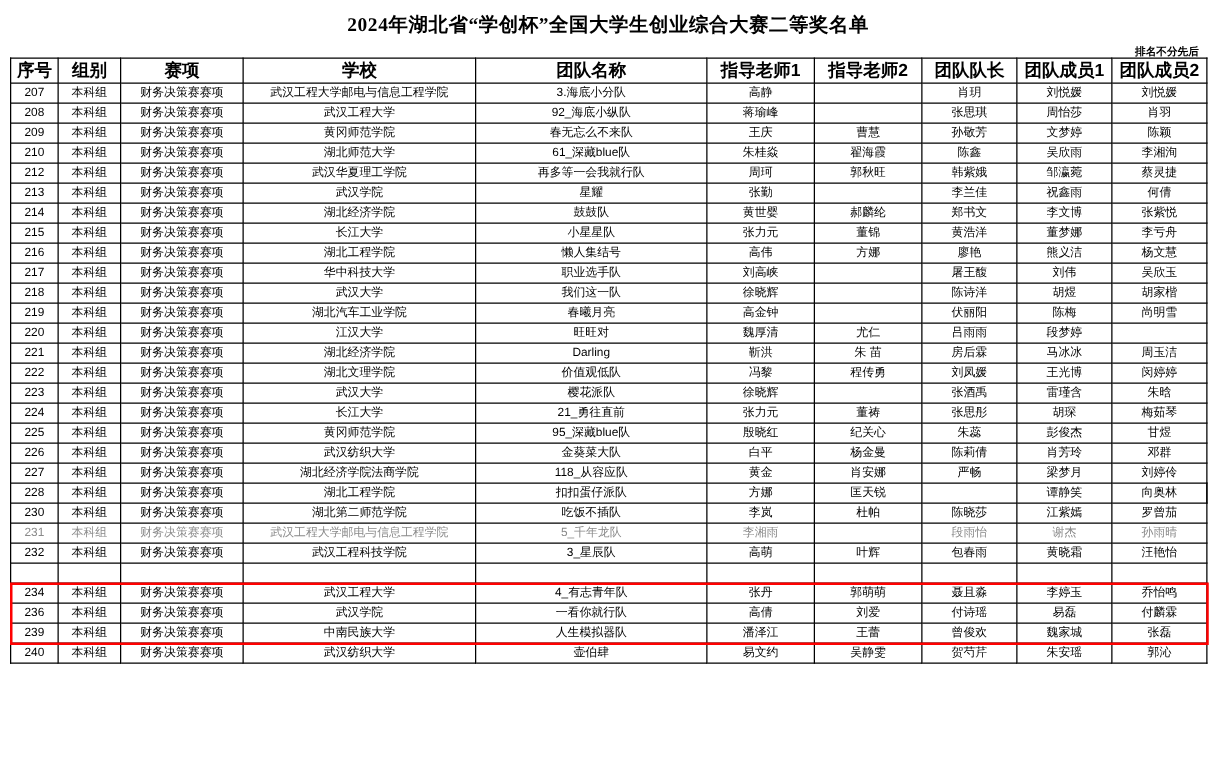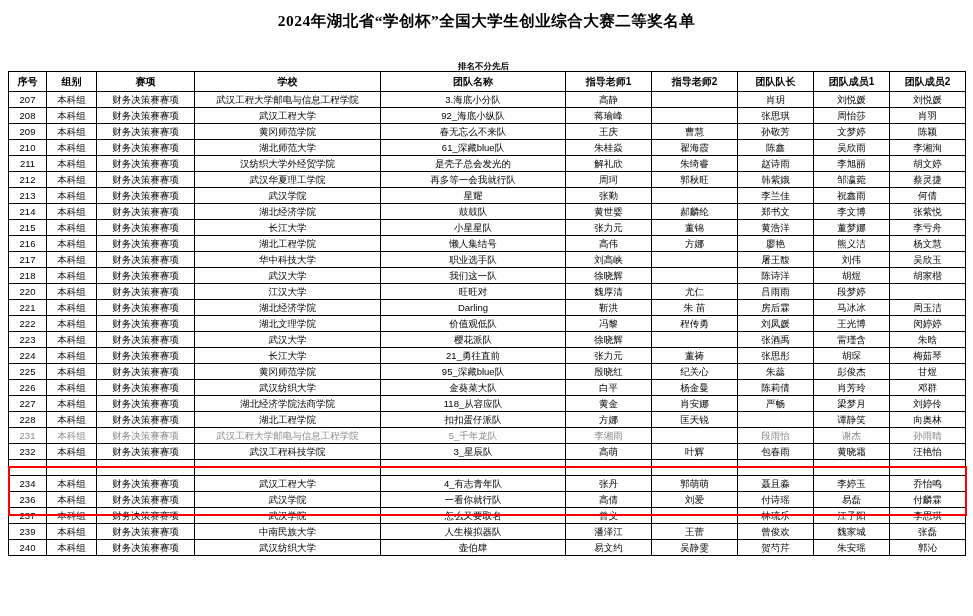--- a/index.html
+++ b/index.html
@@ -25,47 +25,46 @@
   .doc-title {
     text-align: center;
     font-family: "Liberation Serif", serif;
     font-weight: bold;
     font-size: 15.5px;
     letter-spacing: 0.5px;
     padding: 12px 0 6px 0;
     line-height: 1.2;
   }
   .rank-note {
-    text-align: center;
+    text-align: right;
     font-size: 8.5px;
     font-weight: bold;
     padding-right: 6px;
     padding-bottom: 1px;
     line-height: 1;
-    margin-top: 25px;
   }
   table.grid {
     border-collapse: collapse;
     width: 957px;
     table-layout: fixed;
     font-size: 9.5px;
   }
   table.grid th, table.grid td {
     border: 1px solid #000000;
     text-align: center;
     vertical-align: middle;
     height: 15px;
     line-height: 13px;
     padding: 0 1px;
     overflow: hidden;
     white-space: nowrap;
   }
   table.grid thead th {
     font-weight: bold;
-    font-size: 10px;
+    font-size: 14px;
     height: 19px;
     margin-left: 48px;
   }
   
   col.c0 { width: 38px; }
   col.c1 { width: 50px; }
   col.c2 { width: 98px; }
   col.c3 { width: 186px; }
   col.c4 { width: 185px; }
   col.c5 { width: 86px; }
@@ -160,32 +159,20 @@
           <td>财务决策赛赛项</td>
           <td>湖北师范大学</td>
           <td>61_深藏blue队</td>
           <td>朱桂焱</td>
           <td>翟海霞</td>
           <td>陈鑫</td>
           <td>吴欣雨</td>
           <td>李湘洵</td>
         </tr>
         <tr>
-          <td>211</td>
-          <td>本科组</td>
-          <td>财务决策赛赛项</td>
-          <td>汉纺织大学外经贸学院</td>
-          <td>是壳子总会发光的</td>
-          <td>解礼欣</td>
-          <td>朱绮睿</td>
-          <td>赵诗雨</td>
-          <td>李旭丽</td>
-          <td>胡文婷</td>
-        </tr>
-        <tr>
           <td>212</td>
           <td>本科组</td>
           <td>财务决策赛赛项</td>
           <td>武汉华夏理工学院</td>
           <td>再多等一会我就行队</td>
           <td>周珂</td>
           <td>郭秋旺</td>
           <td>韩紫娥</td>
           <td>邹瀛菀</td>
           <td>蔡灵捷</td>
@@ -256,20 +243,32 @@
           <td>财务决策赛赛项</td>
           <td>武汉大学</td>
           <td>我们这一队</td>
           <td>徐晓辉</td>
           <td></td>
           <td>陈诗洋</td>
           <td>胡煜</td>
           <td>胡家楷</td>
         </tr>
         <tr>
+          <td>219</td>
+          <td>本科组</td>
+          <td>财务决策赛赛项</td>
+          <td>湖北汽车工业学院</td>
+          <td>春曦月亮</td>
+          <td>高金钟</td>
+          <td></td>
+          <td>伏丽阳</td>
+          <td>陈梅</td>
+          <td>尚明雪</td>
+        </tr>
+        <tr>
           <td>220</td>
           <td>本科组</td>
           <td>财务决策赛赛项</td>
           <td>江汉大学</td>
           <td>旺旺对</td>
           <td>魏厚清</td>
           <td>尤仁</td>
           <td>吕雨雨</td>
           <td>段梦婷</td>
           <td></td>
@@ -364,20 +363,32 @@
           <td>财务决策赛赛项</td>
           <td>湖北工程学院</td>
           <td>扣扣蛋仔派队</td>
           <td>方娜</td>
           <td>匡天锐</td>
           <td></td>
           <td>谭静笑</td>
           <td>向奥林</td>
           <td>黄河</td>
         </tr>
+        <tr>
+          <td>230</td>
+          <td>本科组</td>
+          <td>财务决策赛赛项</td>
+          <td>湖北第二师范学院</td>
+          <td>吃饭不插队</td>
+          <td>李岚</td>
+          <td>杜帕</td>
+          <td>陈晓莎</td>
+          <td>江紫嫣</td>
+          <td>罗曾茄</td>
+        </tr>
         <tr class="faded">
           <td>231</td>
           <td>本科组</td>
           <td>财务决策赛赛项</td>
           <td>武汉工程大学邮电与信息工程学院</td>
           <td>5_千年龙队</td>
           <td>李湘雨</td>
           <td></td>
           <td>段雨怡</td>
           <td>谢杰</td>
@@ -425,32 +436,20 @@
           <td>财务决策赛赛项</td>
           <td>武汉学院</td>
           <td>一看你就行队</td>
           <td>高倩</td>
           <td>刘爱</td>
           <td>付诗瑶</td>
           <td>易磊</td>
           <td>付麟霖</td>
         </tr>
         <tr>
-          <td>237</td>
-          <td>本科组</td>
-          <td>财务决策赛赛项</td>
-          <td>武汉学院</td>
-          <td>怎么又要取名</td>
-          <td>曾义</td>
-          <td></td>
-          <td>林琉乐</td>
-          <td>江子阳</td>
-          <td>李思琪</td>
-        </tr>
-        <tr>
           <td>239</td>
           <td>本科组</td>
           <td>财务决策赛赛项</td>
           <td>中南民族大学</td>
           <td>人生模拟器队</td>
           <td>潘泽江</td>
           <td>王蕾</td>
           <td>曾俊欢</td>
           <td>魏家城</td>
           <td>张磊</td>

